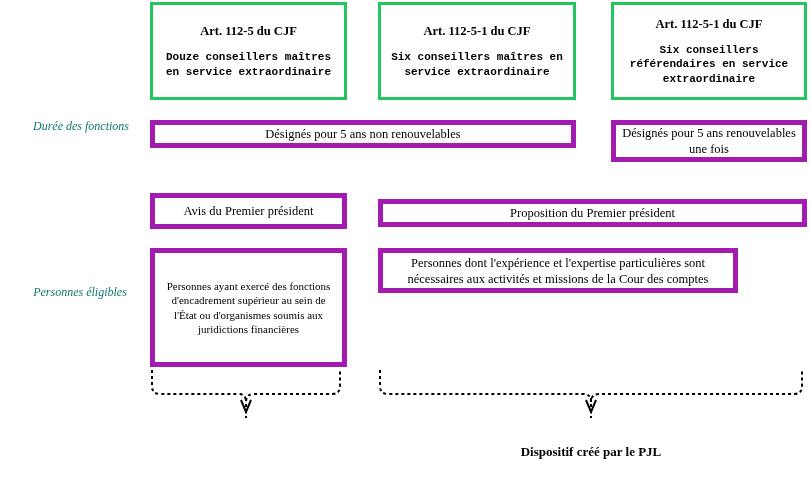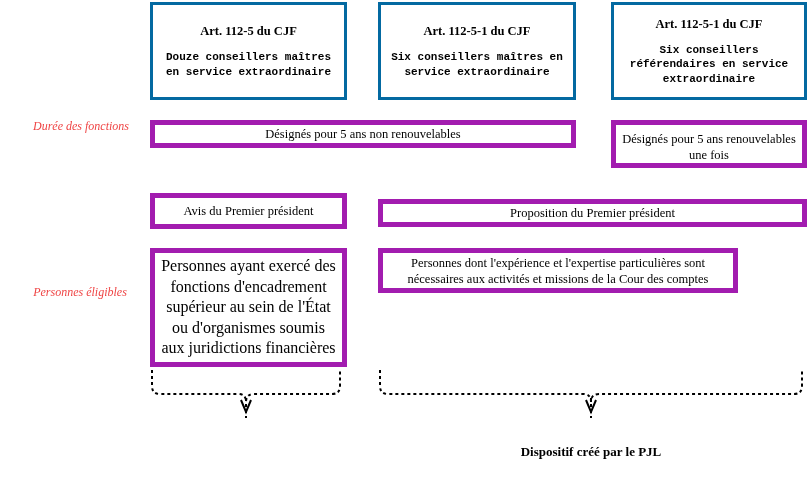--- a/index.html
+++ b/index.html
@@ -23,21 +23,21 @@
     box-sizing: border-box;
     background: #ffffff;
     border: 5px solid #a21caf;
     display: flex;
     align-items: center;
     justify-content: center;
     text-align: center;
     line-height: 1.28;
   }
   .box.thick {
-    border: 3px solid #0369a1;
+    border: 3px solid #22c55e;
   }
   .box .inner {
     padding: 0 6px;
     width: 100%;
   }
   .head-title {
     font-weight: bold;
     font-size: 12.5px;
     display: block;
     margin-bottom: 11px;
@@ -47,27 +47,27 @@
     font-size: 11px;
     display: block;
     font-family: Liberation Mono, monospace;
   }
   .row-label {
     position: absolute;
     font-style: italic;
     font-size: 12px;
     text-align: center;
     line-height: 1.35;
-    color: #ef4444;
+    color: #0f766e;
   }
   .cell-text {
     font-size: 12.5px;
   }
   .cell-text-sm {
-    font-size: 16px;
+    font-size: 11px;
   }
   .brace-wrap {
     position: absolute;
   }
   .footer-label {
     position: absolute;
     text-align: center;
     font-weight: bold;
     font-size: 13px;
     line-height: 1.3;
@@ -101,21 +101,21 @@
   </div>
 
   <div class="row-label" style="left:20px; top:118px; width:122px;">
     <span>Durée des fonctions</span>
   </div>
 
   <div class="box" style="left:150px; top:120px; width:426px; height:28px;">
     <div class="inner cell-text">Désignés pour 5 ans non renouvelables</div>
   </div>
 
-  <div class="box" style="left:611px; top:120px; width:196px; height:48px;align-items:flex-end;">
+  <div class="box" style="left:611px; top:120px; width:196px; height:42px;align-items:flex-end;">
     <div class="inner cell-text">Désignés pour 5 ans renouvelables une fois</div>
   </div>
 
 
   <div class="box" style="left:150px; top:193px; width:197px; height:36px;">
     <div class="inner cell-text">Avis du Premier président</div>
   </div>
 
   <div class="box" style="left:378px; top:193px; width:429px; height:28px;margin-top:6px;">
     <div class="inner cell-text">Proposition du Premier président</div>

